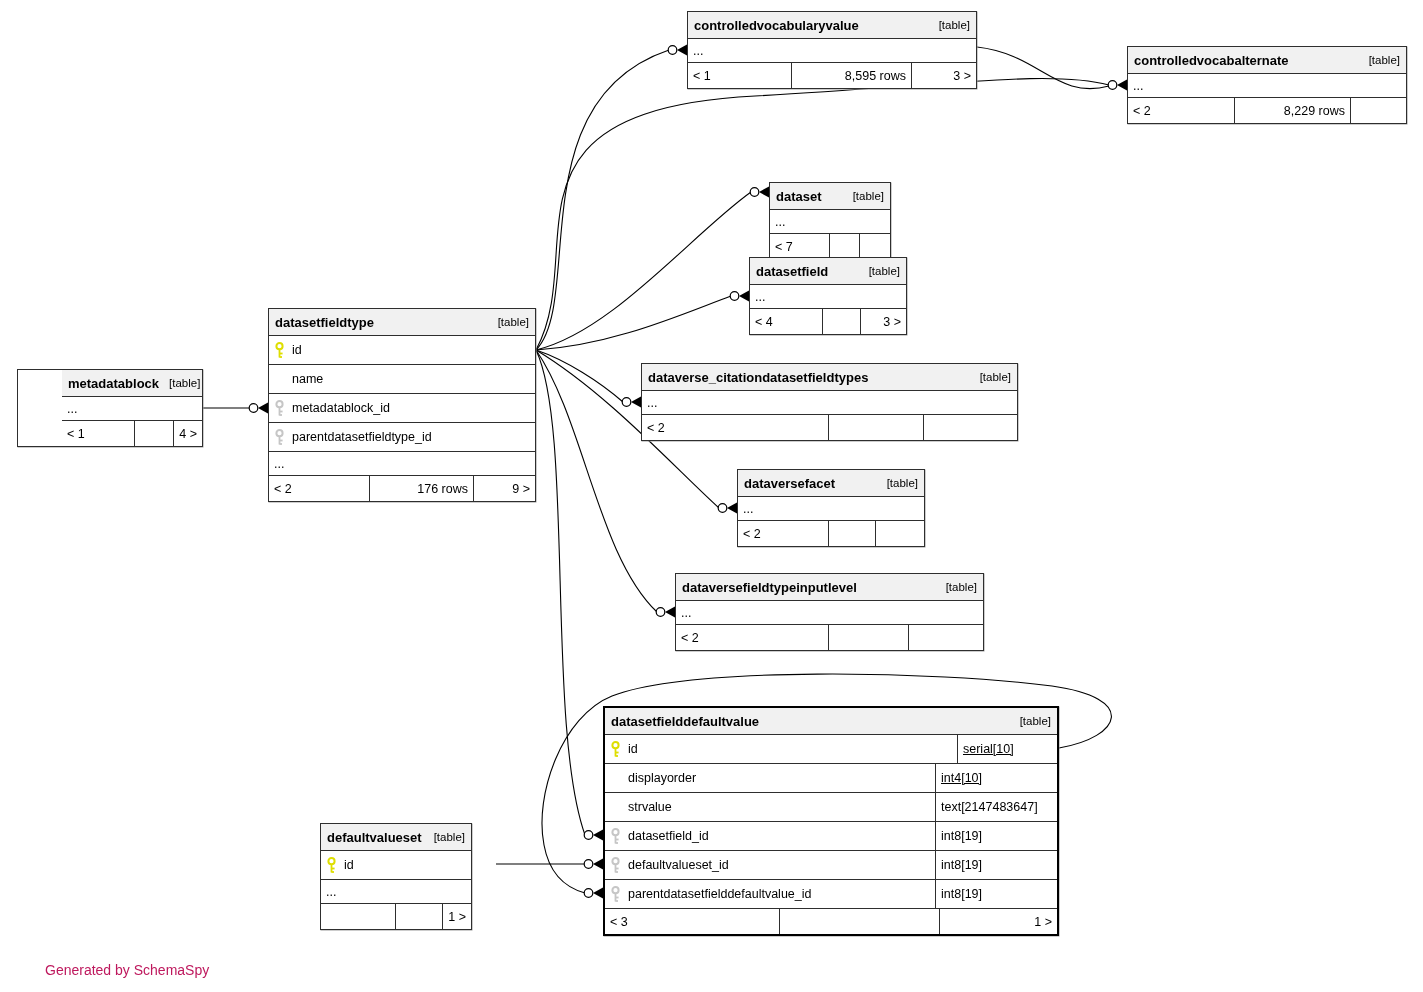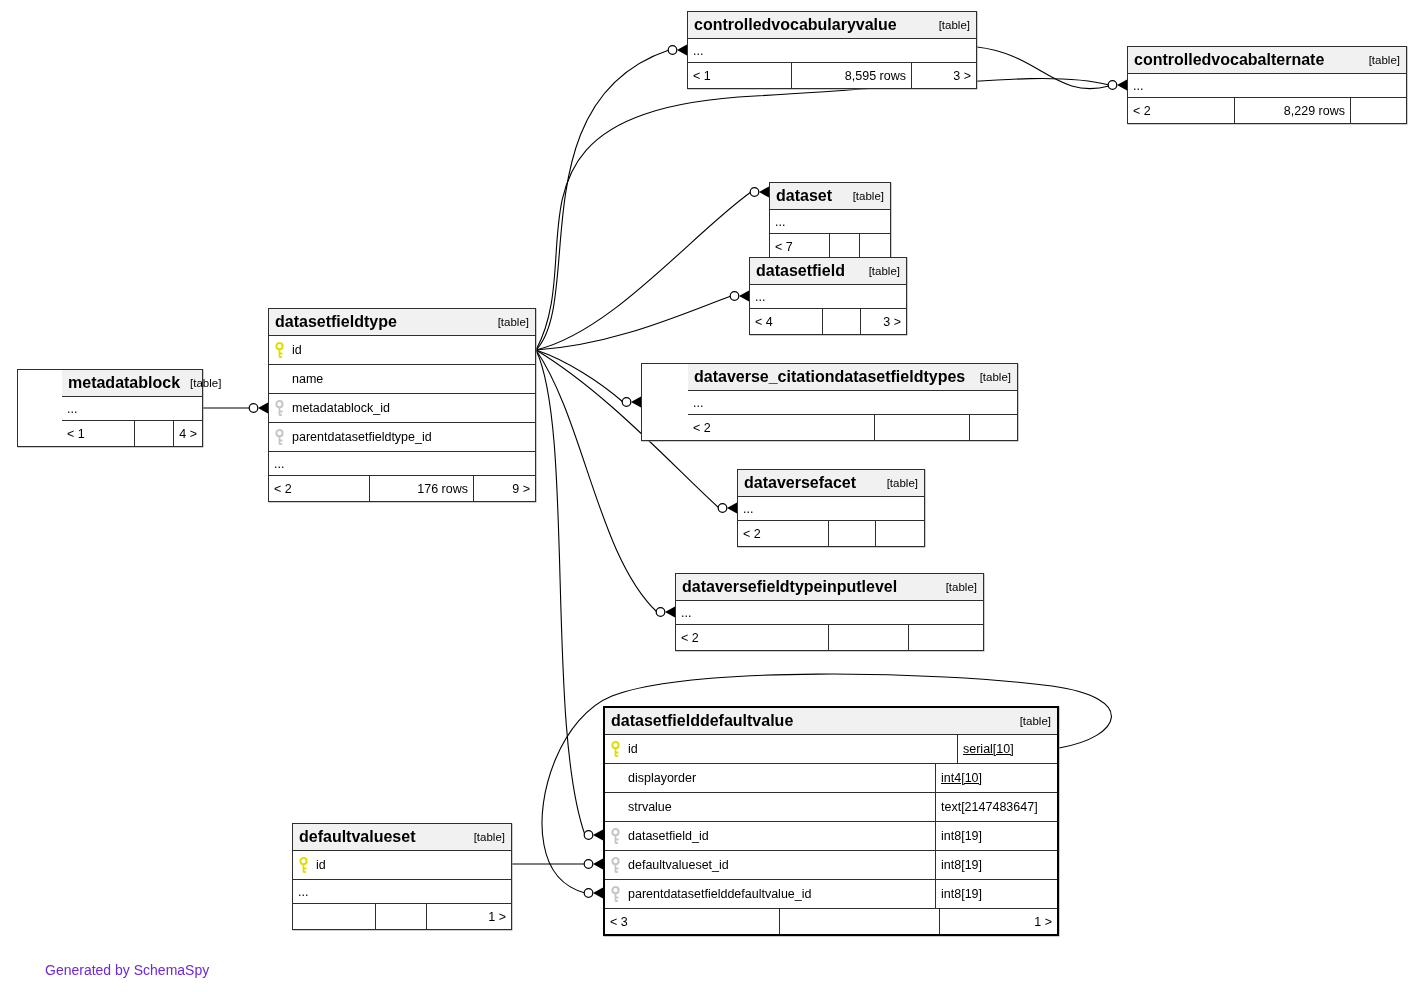--- a/index.html
+++ b/index.html
@@ -4,36 +4,36 @@
 <style>
   html,body{margin:0;padding:0;background:#ffffff;}
   body{font-family:"Liberation Sans", sans-serif;color:#000;}
   #canvas{position:relative;width:1423px;height:992px;background:#fff;overflow:hidden;}
   #edges{position:absolute;left:0;top:0;pointer-events:none;}
   .entity{position:absolute;background:#fff;border:1px solid #2e2e2e;box-sizing:border-box;
           box-shadow:0.5px 0.5px 0 #9a9a9a;}
   .entity.emphasized{border:2.5px solid #000;}
   .entity-header{display:flex;justify-content:space-between;align-items:center;height:27px;
           background:#f1f1f1;border-bottom:1px solid #2e2e2e;padding:0 6px;box-sizing:border-box;}
-  .entity-name{font-weight:bold;font-size:16px;white-space:nowrap;}
+  .entity-name{font-weight:bold;font-size:13px;white-space:nowrap;}
   .entity-tag{font-size:11.5px;margin-left:10px;white-space:nowrap;}
   .col-row{display:flex;align-items:center;height:29px;border-bottom:1px solid #2e2e2e;
           box-sizing:border-box;font-size:12.5px;}
   .col-main{display:flex;align-items:center;gap:7px;padding:0 5px;flex:1;align-self:stretch;}
   .key-slot{width:11px;height:17px;display:inline-flex;align-items:center;justify-content:center;flex:0 0 11px;}
   .type-cell{border-left:1px solid #2e2e2e;align-self:stretch;display:flex;align-items:center;
           padding:0 5px;box-sizing:border-box;flex:0 0 auto;}
   .ellipsis-row{display:flex;align-items:center;height:24px;border-bottom:1px solid #2e2e2e;
           box-sizing:border-box;padding:0 5px;font-size:12.5px;}
   .entity .col-row:last-of-type{border-bottom:1px solid #2e2e2e;}
   .footer-row{display:flex;height:25px;font-size:12.5px;}
   .footer-cell{display:flex;align-items:center;padding:0 5px;box-sizing:border-box;white-space:nowrap;}
   .footer-cell + .footer-cell{border-left:1px solid #2e2e2e;}
   .footer-cell.mid,.footer-cell.end{justify-content:flex-end;}
-  #footer-note{position:absolute;left:45px;top:962px;font-size:14px;color:#6d28d9;}
+  #footer-note{position:absolute;left:45px;top:962px;font-size:14px;color:#be185d;}
 </style>
 </head>
 <body>
 
 <div id="canvas">
   <svg id="edges" width="1423" height="992">
       <path d="M536,350 C584,300 520,100 669,50" fill="none" stroke="#000000" stroke-width="1.1"></path>
       <path d="M536,350 C590,250 485,110 755,96 C960,84 1052,70 1109,85" fill="none" stroke="#000000" stroke-width="1.1"></path>
       <path d="M977,47 C1040,54 1056,100 1109,86" fill="none" stroke="#000000" stroke-width="1.1"></path>
       <path d="M536,350 C612,332 692,234 751,192" fill="none" stroke="#000000" stroke-width="1.1"></path>
@@ -118,21 +118,21 @@
         </div>
         <div class="ellipsis-row">
           <div>...</div>
         </div>
         <div class="footer-row">
           <div class="footer-cell start" style="width: 72px;">&lt; 4</div>
           <div class="footer-cell mid" style="width: 38px;"></div>
           <div class="footer-cell end" style="flex: 1 1 0%;">3 &gt;</div>
         </div>
       </div>
-      <div class="entity" style="left: 641px; top: 363px; width: 377px; padding-left: 46px;">
+      <div class="entity" style="left: 641px; top: 363px; width: 377px;">
         <div class="entity-header">
           <div class="entity-name">dataverse_citationdatasetfieldtypes</div>
           <div class="entity-tag">[table]</div>
         </div>
         <div class="ellipsis-row">
           <div>...</div>
         </div>
         <div class="footer-row">
           <div class="footer-cell start" style="width: 186px;">&lt; 2</div>
           <div class="footer-cell mid" style="width: 95px;"></div>
@@ -326,21 +326,21 @@
           <div class="type-cell" style="width: 122px;">
             <div>int8[19]</div>
           </div>
         </div>
         <div class="footer-row">
           <div class="footer-cell start" style="width: 174px;">&lt; 3</div>
           <div class="footer-cell mid" style="width: 160px;"></div>
           <div class="footer-cell end" style="flex: 1 1 0%;">1 &gt;</div>
         </div>
       </div>
-      <div class="entity" style="left: 292px; top: 823px; width: 220px;">
+      <div class="entity" style="left: 320px; top: 823px; width: 152px;">
         <div class="entity-header">
           <div class="entity-name">defaultvalueset</div>
           <div class="entity-tag">[table]</div>
         </div>
         <div class="col-row">
           <div class="col-main">
             <div class="key-slot">
               <svg width="11" height="17">
                 <circle cx="5.5" cy="4.2" r="3.1" fill="none" stroke="#dede00" stroke-width="2"></circle>
                 <line x1="5.5" y1="7.3" x2="5.5" y2="15.5" stroke="#dede00" stroke-width="1.8"></line>

